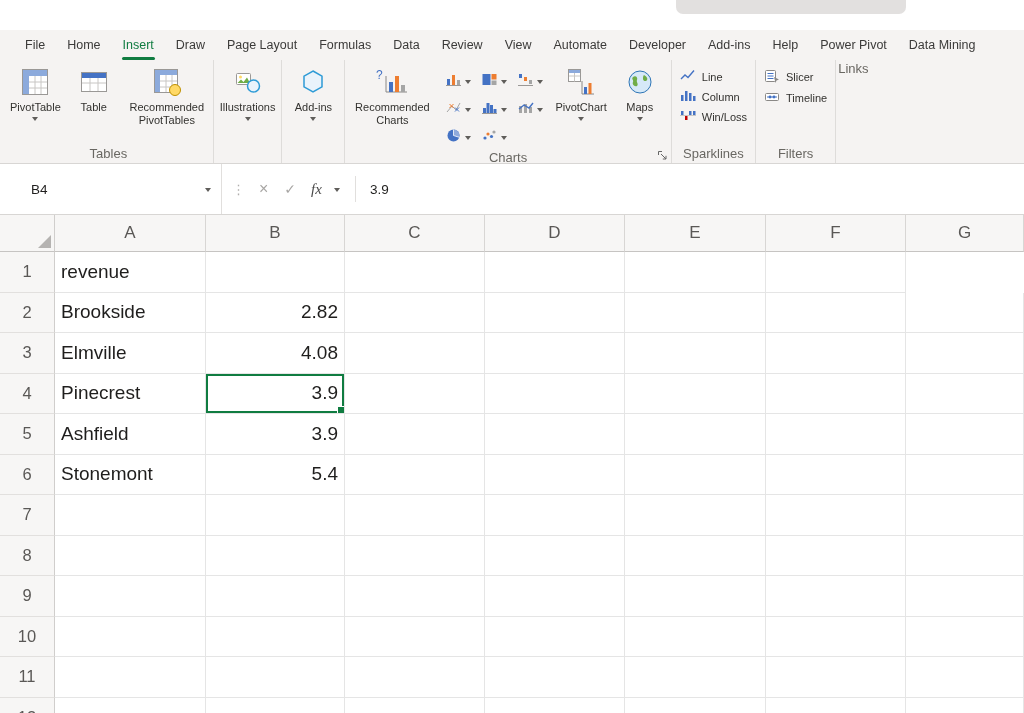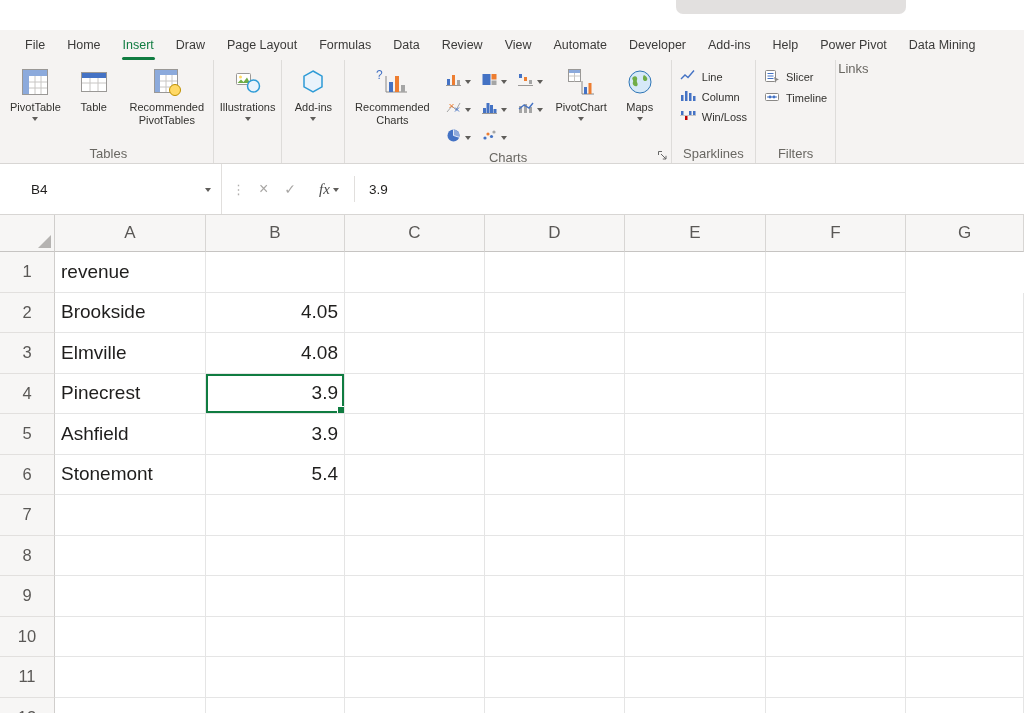--- a/index.html
+++ b/index.html
@@ -32,21 +32,21 @@
   .launcher { position:absolute; right:3px; bottom:2px; width:12px; height:12px; display:flex; align-items:center; justify-content:center; cursor:default; }
 
   
   .formula-row { height:51px; background:#fff; border-bottom:1px solid #d8d6d4; display:flex; align-items:stretch;padding-left:20px; }
   .namebox { width:202px; display:flex; align-items:center; padding-left:11px; font-size:13.5px; color:#201f1e; position:relative; border-right:1px solid #e1dfdd; }
   .namebox .nchev { position:absolute; right:10px; }
   .fbtns { display:flex; align-items:center; padding:0 4px; }
   .fdots { color:#b0aeac; font-size:13px; padding:0 6px; }
   .fx-cancel { color:#a8a6a4; font-size:16px; padding:0 8px; cursor:default; }
   .fx-enter { color:#a8a6a4; font-size:14px; padding:0 8px; cursor:default; }
-  .fx-btn { display:flex; align-items:center; gap:3px; padding:0 7px; cursor:default;margin-left:8px; }
+  .fx-btn { display:flex; align-items:center; gap:12px; padding:0 7px; cursor:default; }
   .fx-label { font-family:"Liberation Serif", serif; font-style:italic; font-size:15px; color:#4a4a4a; }
   .fsep { width:1px; background:#e1dfdd; margin:12px 4px; }
   .fvalue { display:flex; align-items:center; font-size:13.5px; color:#201f1e; padding-left:10px; }
 
   
   .grid { --cols:55px 151px 139px 140px 140px 141px 140px 118px; background:#fff; }
   .hdr-row { display:grid; grid-template-columns:var(--cols); height:37px; background:#f7f6f5; }
   .selectall { position:relative; border-right:1px solid #d0cecc; border-bottom:1px solid #c6c4c2; background:#f7f6f5; }
   .tri { position:absolute; right:3px; bottom:3px; width:0; height:0; border-left:13px solid transparent; border-bottom:13px solid #b5b3b1; }
   .colhdr { display:flex; align-items:center; justify-content:center; font-size:17px; color:#5a5856; border-right:1px solid #d8d6d4; border-bottom:1px solid #c6c4c2; cursor:default; }
@@ -384,21 +384,21 @@
           <div class="cell">revenue</div>
           <div class="cell"></div>
           <div class="cell"></div>
           <div class="cell"></div>
           <div class="cell"></div>
           <div class="cell"></div>
         </div>
         <div class="row">
           <div class="rowhdr">2</div>
           <div class="cell">Brookside</div>
-          <div class="cell num">4.05</div>
+          <div class="cell num">2.82</div>
           <div class="cell"></div>
           <div class="cell"></div>
           <div class="cell"></div>
           <div class="cell"></div>
           <div class="cell"></div>
         </div>
         <div class="row">
           <div class="rowhdr">3</div>
           <div class="cell">Elmville</div>
           <div class="cell num">4.08</div>

